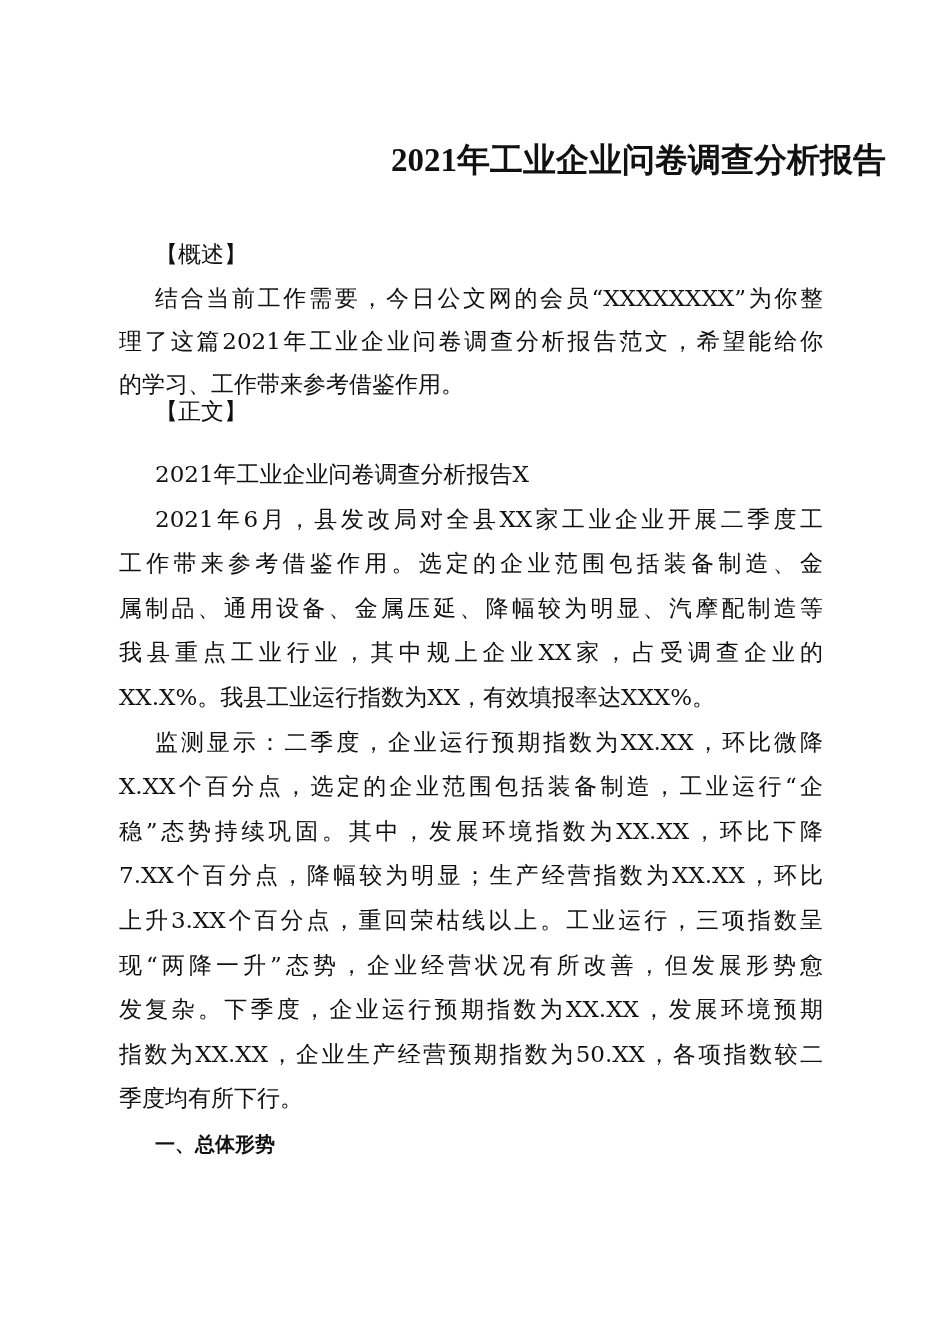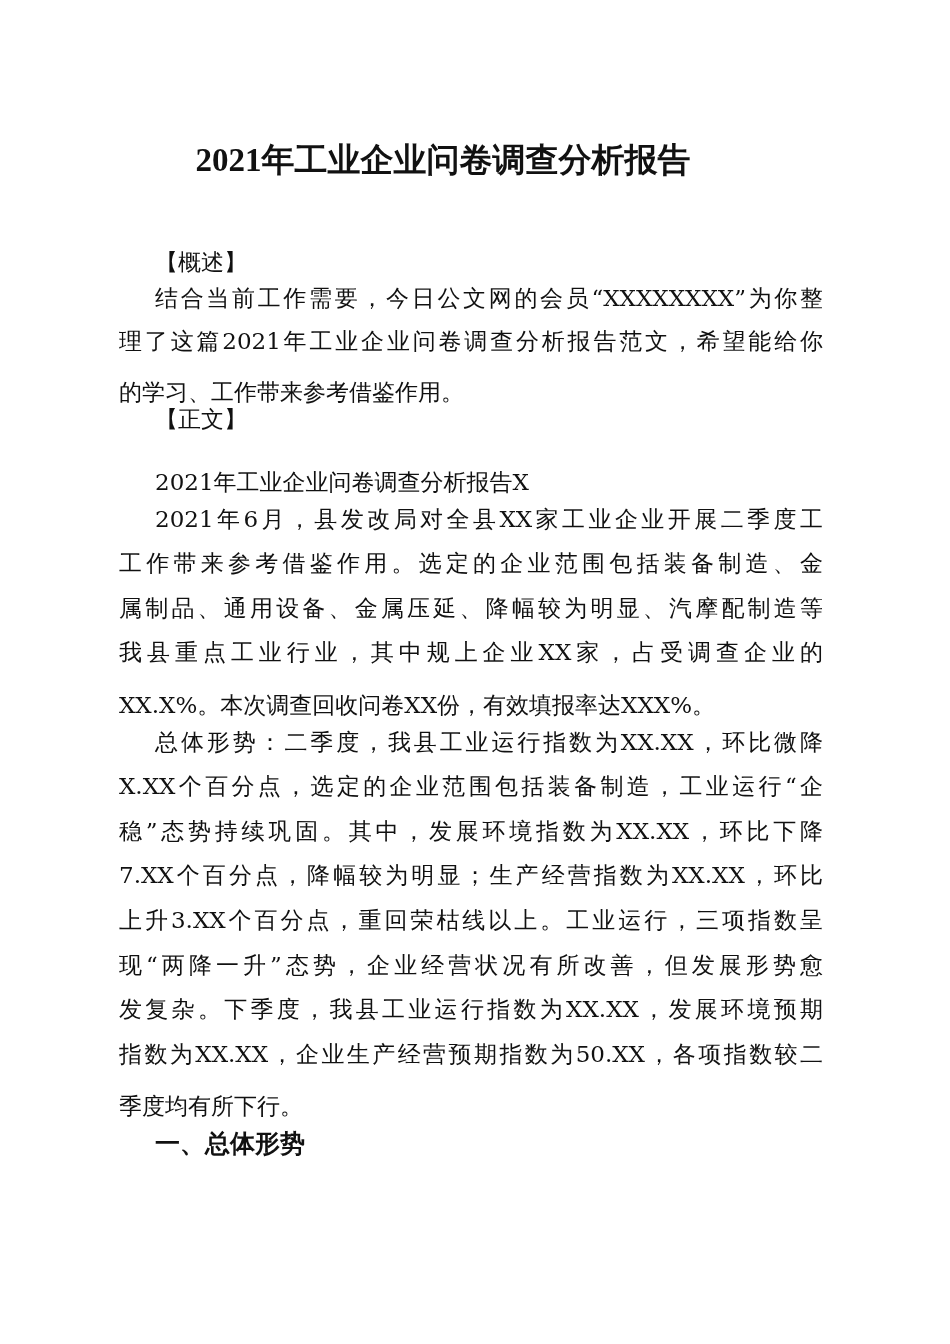--- a/index.html
+++ b/index.html
@@ -1,46 +1,46 @@
 <!DOCTYPE html>
 <html><head>
   <meta charset="utf-8">
   <style>
     html, body { margin: 0; padding: 0; background: #ffffff; }
     body { width: 950px; height: 1344px; position: relative; overflow: hidden; font-family: "DejaVu Serif", "Liberation Serif", serif; color: #111; }
-    .title { position: absolute; top: 138px; left: 0; width: 886px; text-align: center; font-size: 33px; font-weight: bold; letter-spacing: 0px; font-family: "Liberation Serif", "DejaVu Serif", serif; }
+    .title { position: absolute; top: 138px; left: 0; width: 886px; text-align: right; font-size: 33px; font-weight: bold; letter-spacing: 0px; font-family: "Liberation Serif", "DejaVu Serif", serif; }
     .line { position: absolute; left: 119px; width: 704px; font-size: 23px; line-height: 30px; white-space: nowrap; text-align: justify; text-align-last: justify; }
-    .line.last { text-align-last: left; margin-top: 8px; }
+    .line.last { text-align-last: left; }
     .indent { left: 155px; width: 668px; }
-    .heading { position: absolute; left: 155px; font-size: 25px; line-height: 30px; font-weight: bold; font-family: "DejaVu Sans", "Liberation Sans", sans-serif; }
+    .heading { position: absolute; left: 155px; font-size: 20px; line-height: 30px; font-weight: bold; font-family: "DejaVu Sans", "Liberation Sans", sans-serif; }
   </style>
 </head>
 <body>
 
 <div>
   <div class="title">2021年工业企业问卷调查分析报告</div>
 
   <div class="line indent last" style="top:239px">【概述】</div>
   <div class="line indent" style="top:283px">结合当前工作需要，今日公文网的会员“XXXXXXXX”为你整</div>
   <div class="line" style="top:326px">理了这篇2021年工业企业问卷调查分析报告范文，希望能给你</div>
   <div class="line last" style="top:369px">的学习、工作带来参考借鉴作用。</div>
 
   <div class="line indent last" style="top:396px">【正文】</div>
   <div class="line indent last" style="top:459px">2021年工业企业问卷调查分析报告X</div>
 
   <div class="line indent" style="top:504px">2021年6月，县发改局对全县XX家工业企业开展二季度工</div>
   <div class="line" style="top:548px">工作带来参考借鉴作用。选定的企业范围包括装备制造、金</div>
   <div class="line" style="top:593px">属制品、通用设备、金属压延、降幅较为明显、汽摩配制造等</div>
   <div class="line" style="top:637px">我县重点工业行业，其中规上企业XX家，占受调查企业的</div>
-  <div class="line last" style="top:682px">XX.X%。本次调查回收问卷XX份，有效填报率达XXX%。</div>
+  <div class="line last" style="top:682px">XX.X%。我县工业运行指数为XX，有效填报率达XXX%。</div>
 
-  <div class="line indent" style="top:727px">总体形势：二季度，我县工业运行指数为XX.XX，环比微降</div>
+  <div class="line indent" style="top:727px">监测显示：二季度，企业运行预期指数为XX.XX，环比微降</div>
   <div class="line" style="top:771px">X.XX个百分点，选定的企业范围包括装备制造，工业运行“企</div>
   <div class="line" style="top:816px">稳”态势持续巩固。其中，发展环境指数为XX.XX，环比下降</div>
   <div class="line" style="top:860px">7.XX个百分点，降幅较为明显；生产经营指数为XX.XX，环比</div>
   <div class="line" style="top:905px">上升3.XX个百分点，重回荣枯线以上。工业运行，三项指数呈</div>
   <div class="line" style="top:950px">现“两降一升”态势，企业经营状况有所改善，但发展形势愈</div>
-  <div class="line" style="top:994px">发复杂。下季度，我县工业运行指数为XX.XX，发展环境预期</div>
+  <div class="line" style="top:994px">发复杂。下季度，企业运行预期指数为XX.XX，发展环境预期</div>
   <div class="line" style="top:1039px">指数为XX.XX，企业生产经营预期指数为50.XX，各项指数较二</div>
   <div class="line last" style="top:1083px">季度均有所下行。</div>
 
   <div class="heading" style="top:1129px">一、总体形势</div>
 </div>
 
 </body></html>

